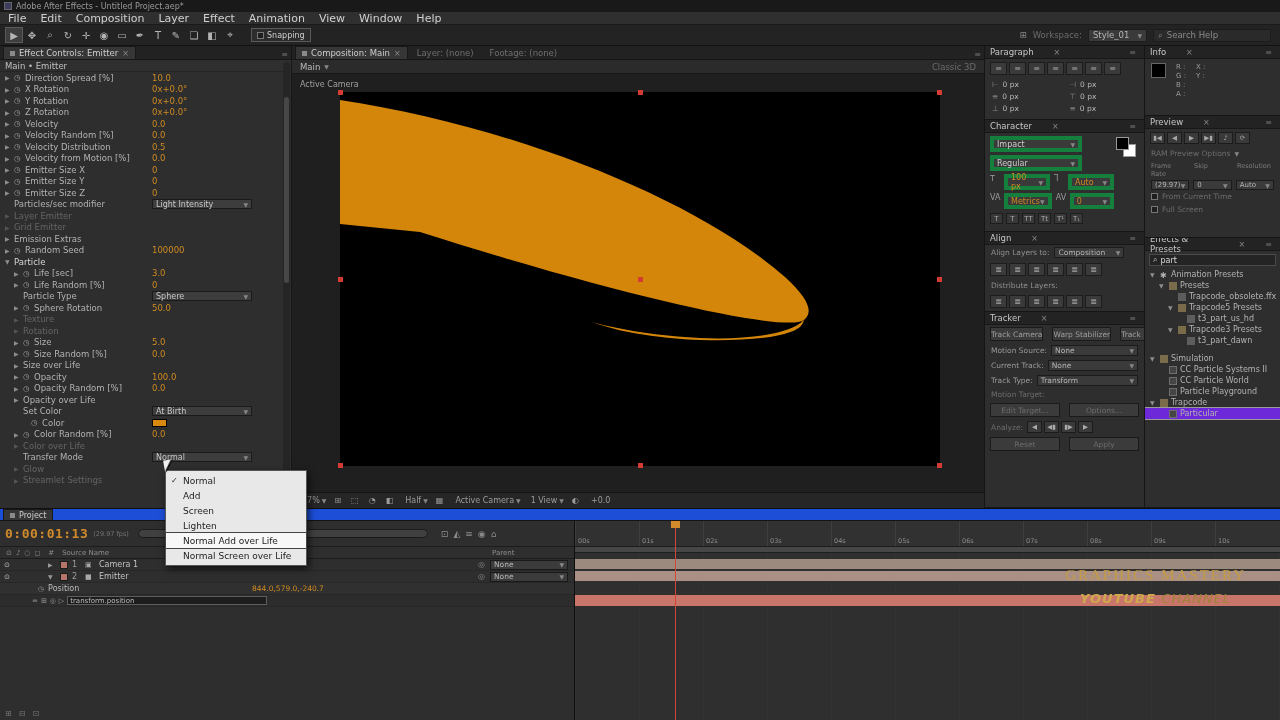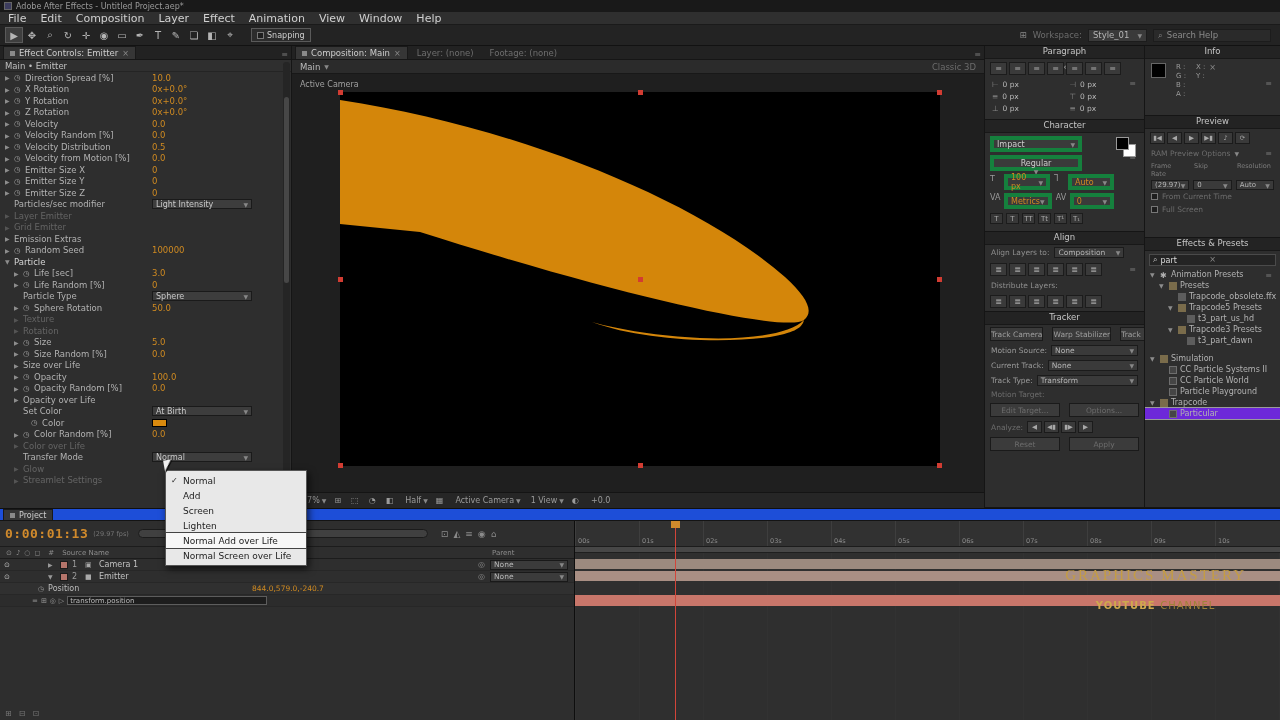--- a/index.html
+++ b/index.html
@@ -68,21 +68,21 @@
   .h-ctr{left:50%;top:50%;margin-left:-2px;margin-top:-2px;}
   .compbottom{height:16px;background:#262626;border-top:1px solid #141414;display:flex;align-items:center;gap:8px;padding:0 8px;font-size:8px;color:#9b9b9b;}
   .cbitem{display:flex;align-items:center;gap:2px;white-space:nowrap;}
   .cbitem .da{display:none;}
   .cbitem.drop .da{display:inline;}
 
   
   .rcol1{width:160px;display:flex;flex-direction:column;border-right:1px solid #151515;}
   .rcol2{width:135px;display:flex;flex-direction:column;}
   .rpanel{background:#2e2e2e;border-bottom:1px solid #151515;position:relative;overflow:hidden;}
-  .phead{height:13px;background:#232323;border-bottom:1px solid #181818;display:flex;align-items:center;gap:7px;padding:0 5px;font-size:8.5px;color:#c6c6c6;flex-direction:column;}
+  .phead{height:13px;background:#232323;border-bottom:1px solid #181818;display:flex;align-items:center;gap:20px;padding:0 5px;font-size:8.5px;color:#c6c6c6;}
   .btnrow{display:flex;gap:2px;padding:3px 5px;}
   .ibtn{width:17px;height:13px;background:#3a3a3a;border:1px solid #1c1c1c;color:#a5a5a5;font-size:8px;display:flex;align-items:center;justify-content:center;}
   .fgrid{display:grid;grid-template-columns:1fr 1fr;gap:3px 10px;padding:2px 7px;font-size:7.5px;color:#9a9a9a;}
   .fcell{display:flex;align-items:center;gap:4px;}
   .fic{color:#8a8a8a;}
   .fval{color:#b9b9b9;}
   .cdrop{background:#3a3a3a;border:4px solid #15803d;height:16px;display:flex;align-items:center;justify-content:space-between;padding:0 3px;font-size:8px;color:#cccccc;}
   .ov{color:#cf8a21;}
   .char-rows{padding:3px 5px;display:flex;flex-direction:column;gap:3px;position:relative;padding-right:30px;}
   .charblock{position:absolute;right:6px;top:4px;width:22px;height:22px;}
@@ -158,21 +158,21 @@
   .bar{position:absolute;left:0;right:0;}
   .b1{top:38px;height:10px;background:#9c8a7f;}
   .b2{top:50px;height:10px;background:#a98f84;}
   .b3{top:74px;height:11px;background:#c8766a;}
   .cti{position:absolute;left:100px;top:0;bottom:0;width:1px;background:#d2453a;z-index:6;}
   .ctihead{position:absolute;left:-4px;top:0;width:9px;height:7px;background:#d08a2c;}
   .gridlines{position:absolute;left:0;top:32px;bottom:0;right:0;background:repeating-linear-gradient(90deg,#353535 0,#353535 1px,transparent 1px,transparent 64px);opacity:.5;}
   .watermark{position:absolute;right:34px;top:44px;z-index:5;text-align:center;}
   .wm-mono{font-family:"Liberation Serif",serif;font-style:italic;font-size:46px;line-height:42px;letter-spacing:-9px;color:#c49c44;text-align:right;padding-right:26px;}
   .wm-line1{font-family:"Liberation Serif",serif;font-size:15px;letter-spacing:2px;color:#c49c44;margin-top:2px;white-space:nowrap;}
-  .wm-line2{font-size:10px;letter-spacing:1px;margin-top:16px;color:#cfa94d;font-weight:bold;}
+  .wm-line2{font-size:13px;letter-spacing:1px;margin-top:7px;color:#cfa94d;font-weight:bold;font-style:italic;}
   .wm-line2 .lt{color:#9e8338;font-weight:normal;}
 
   
   .ecmenu{position:absolute;left:165px;top:470px;width:142px;background:#e8e8e8;border:1px solid #555;box-shadow:2px 3px 7px rgba(0,0,0,.65);z-index:20;padding:2px 0;}
   .mitem{height:15px;display:flex;align-items:center;padding-left:17px;font-size:9px;color:#1d1d1d;position:relative;}
   .mitem .chkm{position:absolute;left:5px;font-size:8px;display:none;}
   .mitem.check .chkm{display:block;}
   .mitem.sel{outline:1px solid #444;background:#f7f7f7;}
   .cursor{position:absolute;left:164px;top:460px;width:0;height:0;border-top:11px solid #efefef;border-right:8px solid transparent;transform:rotate(-10deg);filter:drop-shadow(1px 1px 0 #000);z-index:30;}
 </style>
@@ -665,21 +665,21 @@
         </div>
         <div class="char-rows">
           <div class="charblock">
             <span class="cswatch front"></span>
             <span class="cswatch back"></span>
           </div>
           <div class="cdrop" style="width:92px;">
             <span>Impact</span>
               <span class="da">▼</span>
           </div>
-          <div class="cdrop" style="width:92px;flex-direction:column;">
+          <div class="cdrop" style="width:92px;">
             <span>Regular</span>
               <span class="da">▼</span>
           </div>
           <div class="crow2">
             <span class="ticon">ꓔ</span>
             <div class="cdrop">
               <span class="ov">100 px</span>
                 <span class="da">▼</span>
             </div>
             <span class="ticon">Ꞁ</span>

